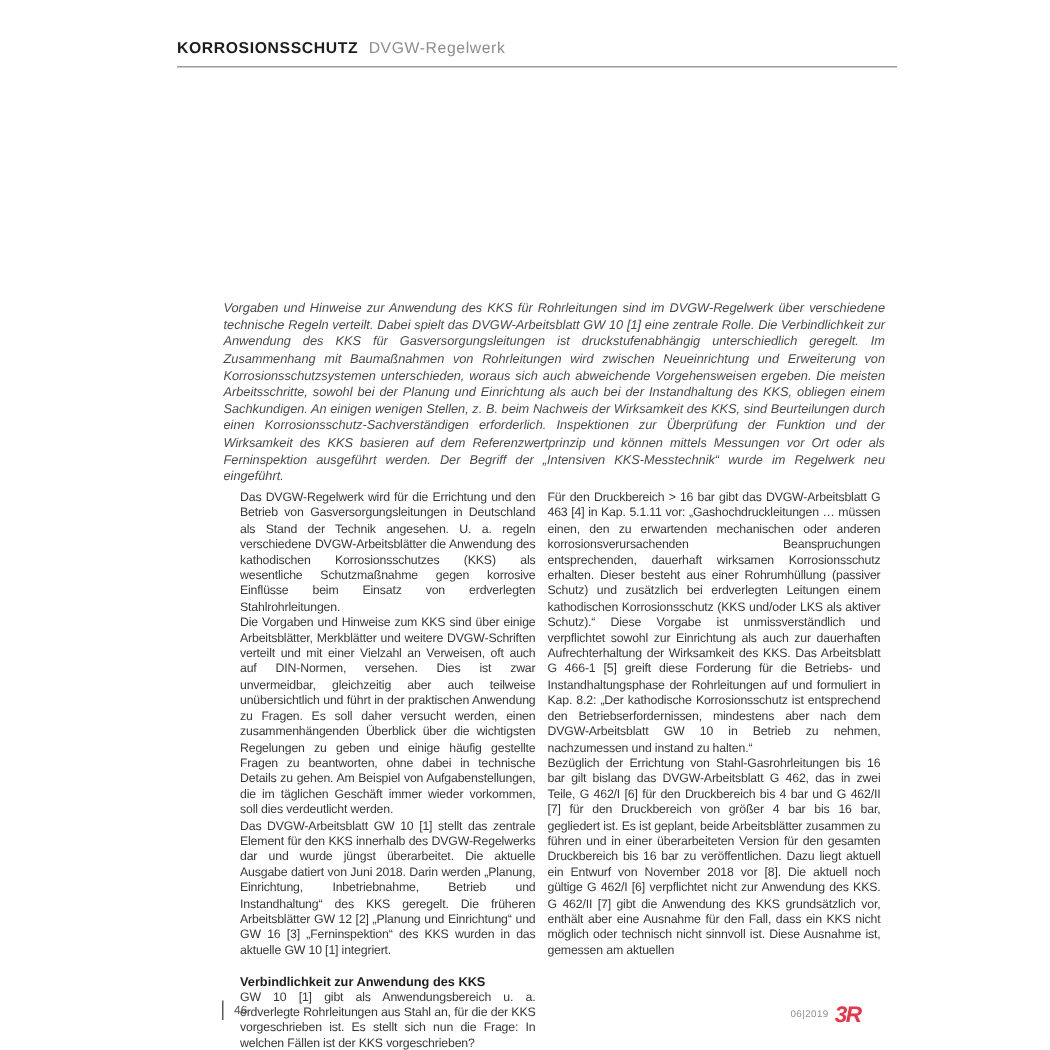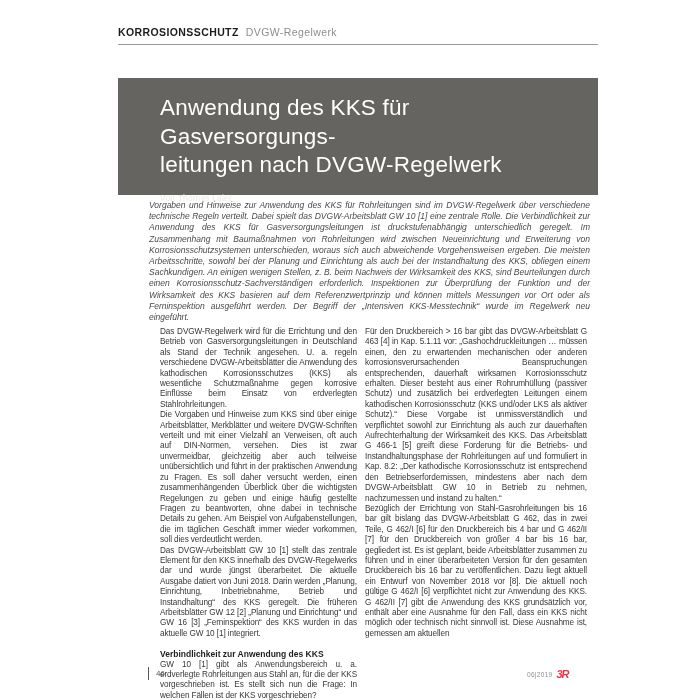--- a/index.html
+++ b/index.html
@@ -37,36 +37,32 @@
   .col-left { width:197px; }
   .col-right { width:222px; }
   .col p { margin:0; }
   .col h2 { margin:10px 0 0 0; font-size:8.5px; font-weight:bold; color:#1e1e1e; letter-spacing:0; }
 
   
   .page-num { position:absolute; left:112px; top:667px; font-size:8px; color:#5a5a5a; display:flex; align-items:center;padding-left:36px; }
   .page-num .bar { display:inline-block; width:1px; height:13px; background:#5a5a5a; margin-right:7px; }
   .issue { position:absolute; left:527px; top:669px; display:flex; align-items:center; gap:4px; }
   .issue .issue-text { font-size:6.5px; color:#8d8d8d; letter-spacing:0.3px; }
-  .logo-3r { color:#e5364a; font-weight:bold; font-style:italic; font-size:11px; letter-spacing:-1px; line-height:1; }
+  .logo-3r { color:#e5364a; font-weight:bold; font-style:italic; font-size:15px; letter-spacing:-1px; line-height:1; }
 </style>
 </head>
 <body>
 
 <div class="page">
 
   <header class="kicker">
     <span class="section">KORROSIONSSCHUTZ</span><span class="topic">DVGW-Regelwerk</span>
   </header>
   <div class="rule"></div>
 
-  <section class="title-block">
-    <h1><span>Anwendung des KKS für Gasversorgungs-</span><br><span>leitungen nach DVGW-Regelwerk</span></h1>
-    <p class="byline">Von Thomas Laier</p>
-  </section>
 
   <p class="abstract">Vorgaben und Hinweise zur Anwendung des KKS für Rohrleitungen sind im DVGW-Regelwerk über verschiedene technische Regeln verteilt. Dabei spielt das DVGW-Arbeitsblatt GW 10 [1] eine zentrale Rolle. Die Verbindlichkeit zur Anwendung des KKS für Gasversorgungsleitungen ist druckstufenabhängig unterschiedlich geregelt. Im Zusammenhang mit Baumaßnahmen von Rohrleitungen wird zwischen Neueinrichtung und Erweiterung von Korrosionsschutzsystemen unterschieden, woraus sich auch abweichende Vorgehensweisen ergeben. Die meisten Arbeitsschritte, sowohl bei der Planung und Einrichtung als auch bei der Instandhaltung des KKS, obliegen einem Sachkundigen. An einigen wenigen Stellen, z. B. beim Nachweis der Wirksamkeit des KKS, sind Beurteilungen durch einen Korrosionsschutz-Sachverständigen erforderlich. Inspektionen zur Überprüfung der Funktion und der Wirksamkeit des KKS basieren auf dem Referenzwertprinzip und können mittels Messungen vor Ort oder als Ferninspektion ausgeführt werden. Der Begriff der „Intensiven KKS-Messtechnik“ wurde im Regelwerk neu eingeführt.</p>
 
   <div class="columns">
     <div class="col col-left">
       <p>Das DVGW-Regelwerk wird für die Errichtung und den Betrieb von Gasversorgungsleitungen in Deutschland als Stand der Technik angesehen. U. a. regeln verschiedene DVGW-Arbeitsblätter die Anwendung des kathodischen Korrosionsschutzes (KKS) als wesentliche Schutzmaßnahme gegen korrosive Einflüsse beim Einsatz von erdverlegten Stahlrohrleitungen.</p>
       <p>Die Vorgaben und Hinweise zum KKS sind über einige Arbeitsblätter, Merkblätter und weitere DVGW-Schriften verteilt und mit einer Vielzahl an Verweisen, oft auch auf DIN-Normen, versehen. Dies ist zwar unvermeidbar, gleichzeitig aber auch teilweise unübersichtlich und führt in der praktischen Anwendung zu Fragen. Es soll daher versucht werden, einen zusammenhängenden Überblick über die wichtigsten Regelungen zu geben und einige häufig gestellte Fragen zu beantworten, ohne dabei in technische Details zu gehen. Am Beispiel von Aufgabenstellungen, die im täglichen Geschäft immer wieder vorkommen, soll dies verdeutlicht werden.</p>
       <p>Das DVGW-Arbeitsblatt GW 10 [1] stellt das zentrale Element für den KKS innerhalb des DVGW-Regelwerks dar und wurde jüngst überarbeitet. Die aktuelle Ausgabe datiert von Juni 2018. Darin werden „Planung, Einrichtung, Inbetriebnahme, Betrieb und Instandhaltung“ des KKS geregelt. Die früheren Arbeitsblätter GW 12 [2] „Planung und Einrichtung“ und GW 16 [3] „Ferninspektion“ des KKS wurden in das aktuelle GW 10 [1] integriert.</p>
       <h2>Verbindlichkeit zur Anwendung des KKS</h2>
       <p>GW 10 [1] gibt als Anwendungsbereich u. a. erdverlegte Rohrleitungen aus Stahl an, für die der KKS vorgeschrieben ist. Es stellt sich nun die Frage: In welchen Fällen ist der KKS vorgeschrieben?</p>

